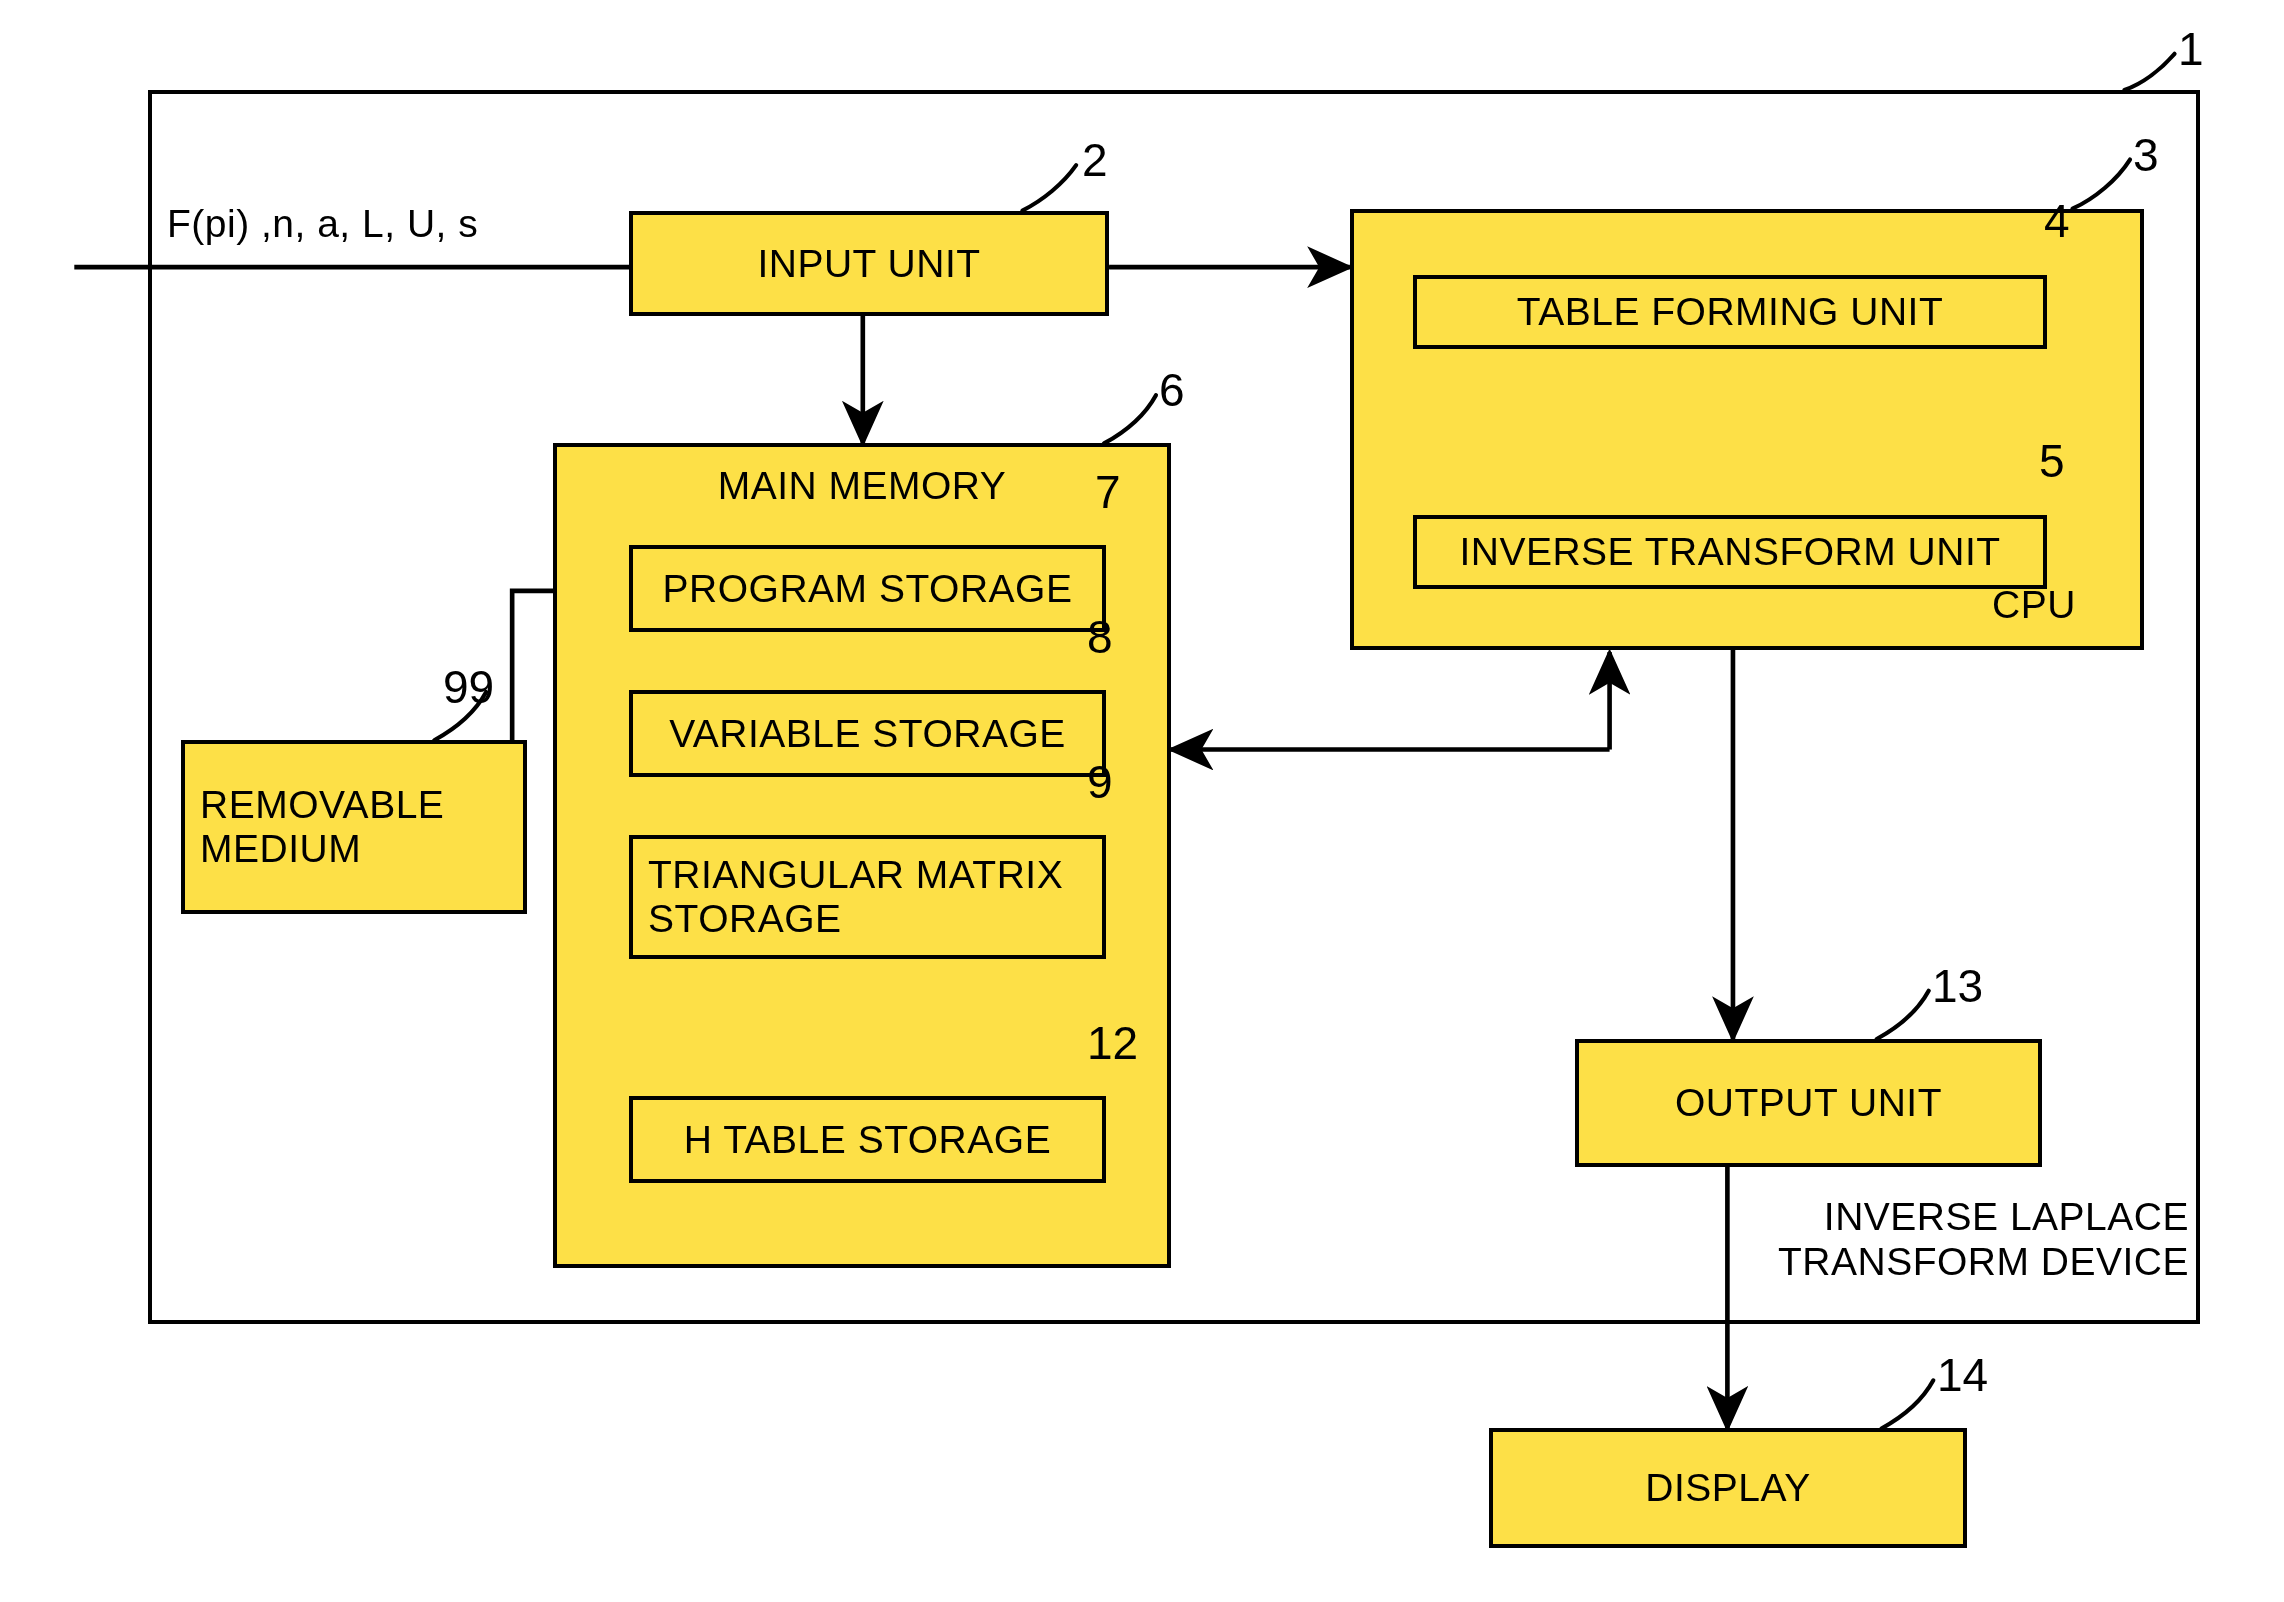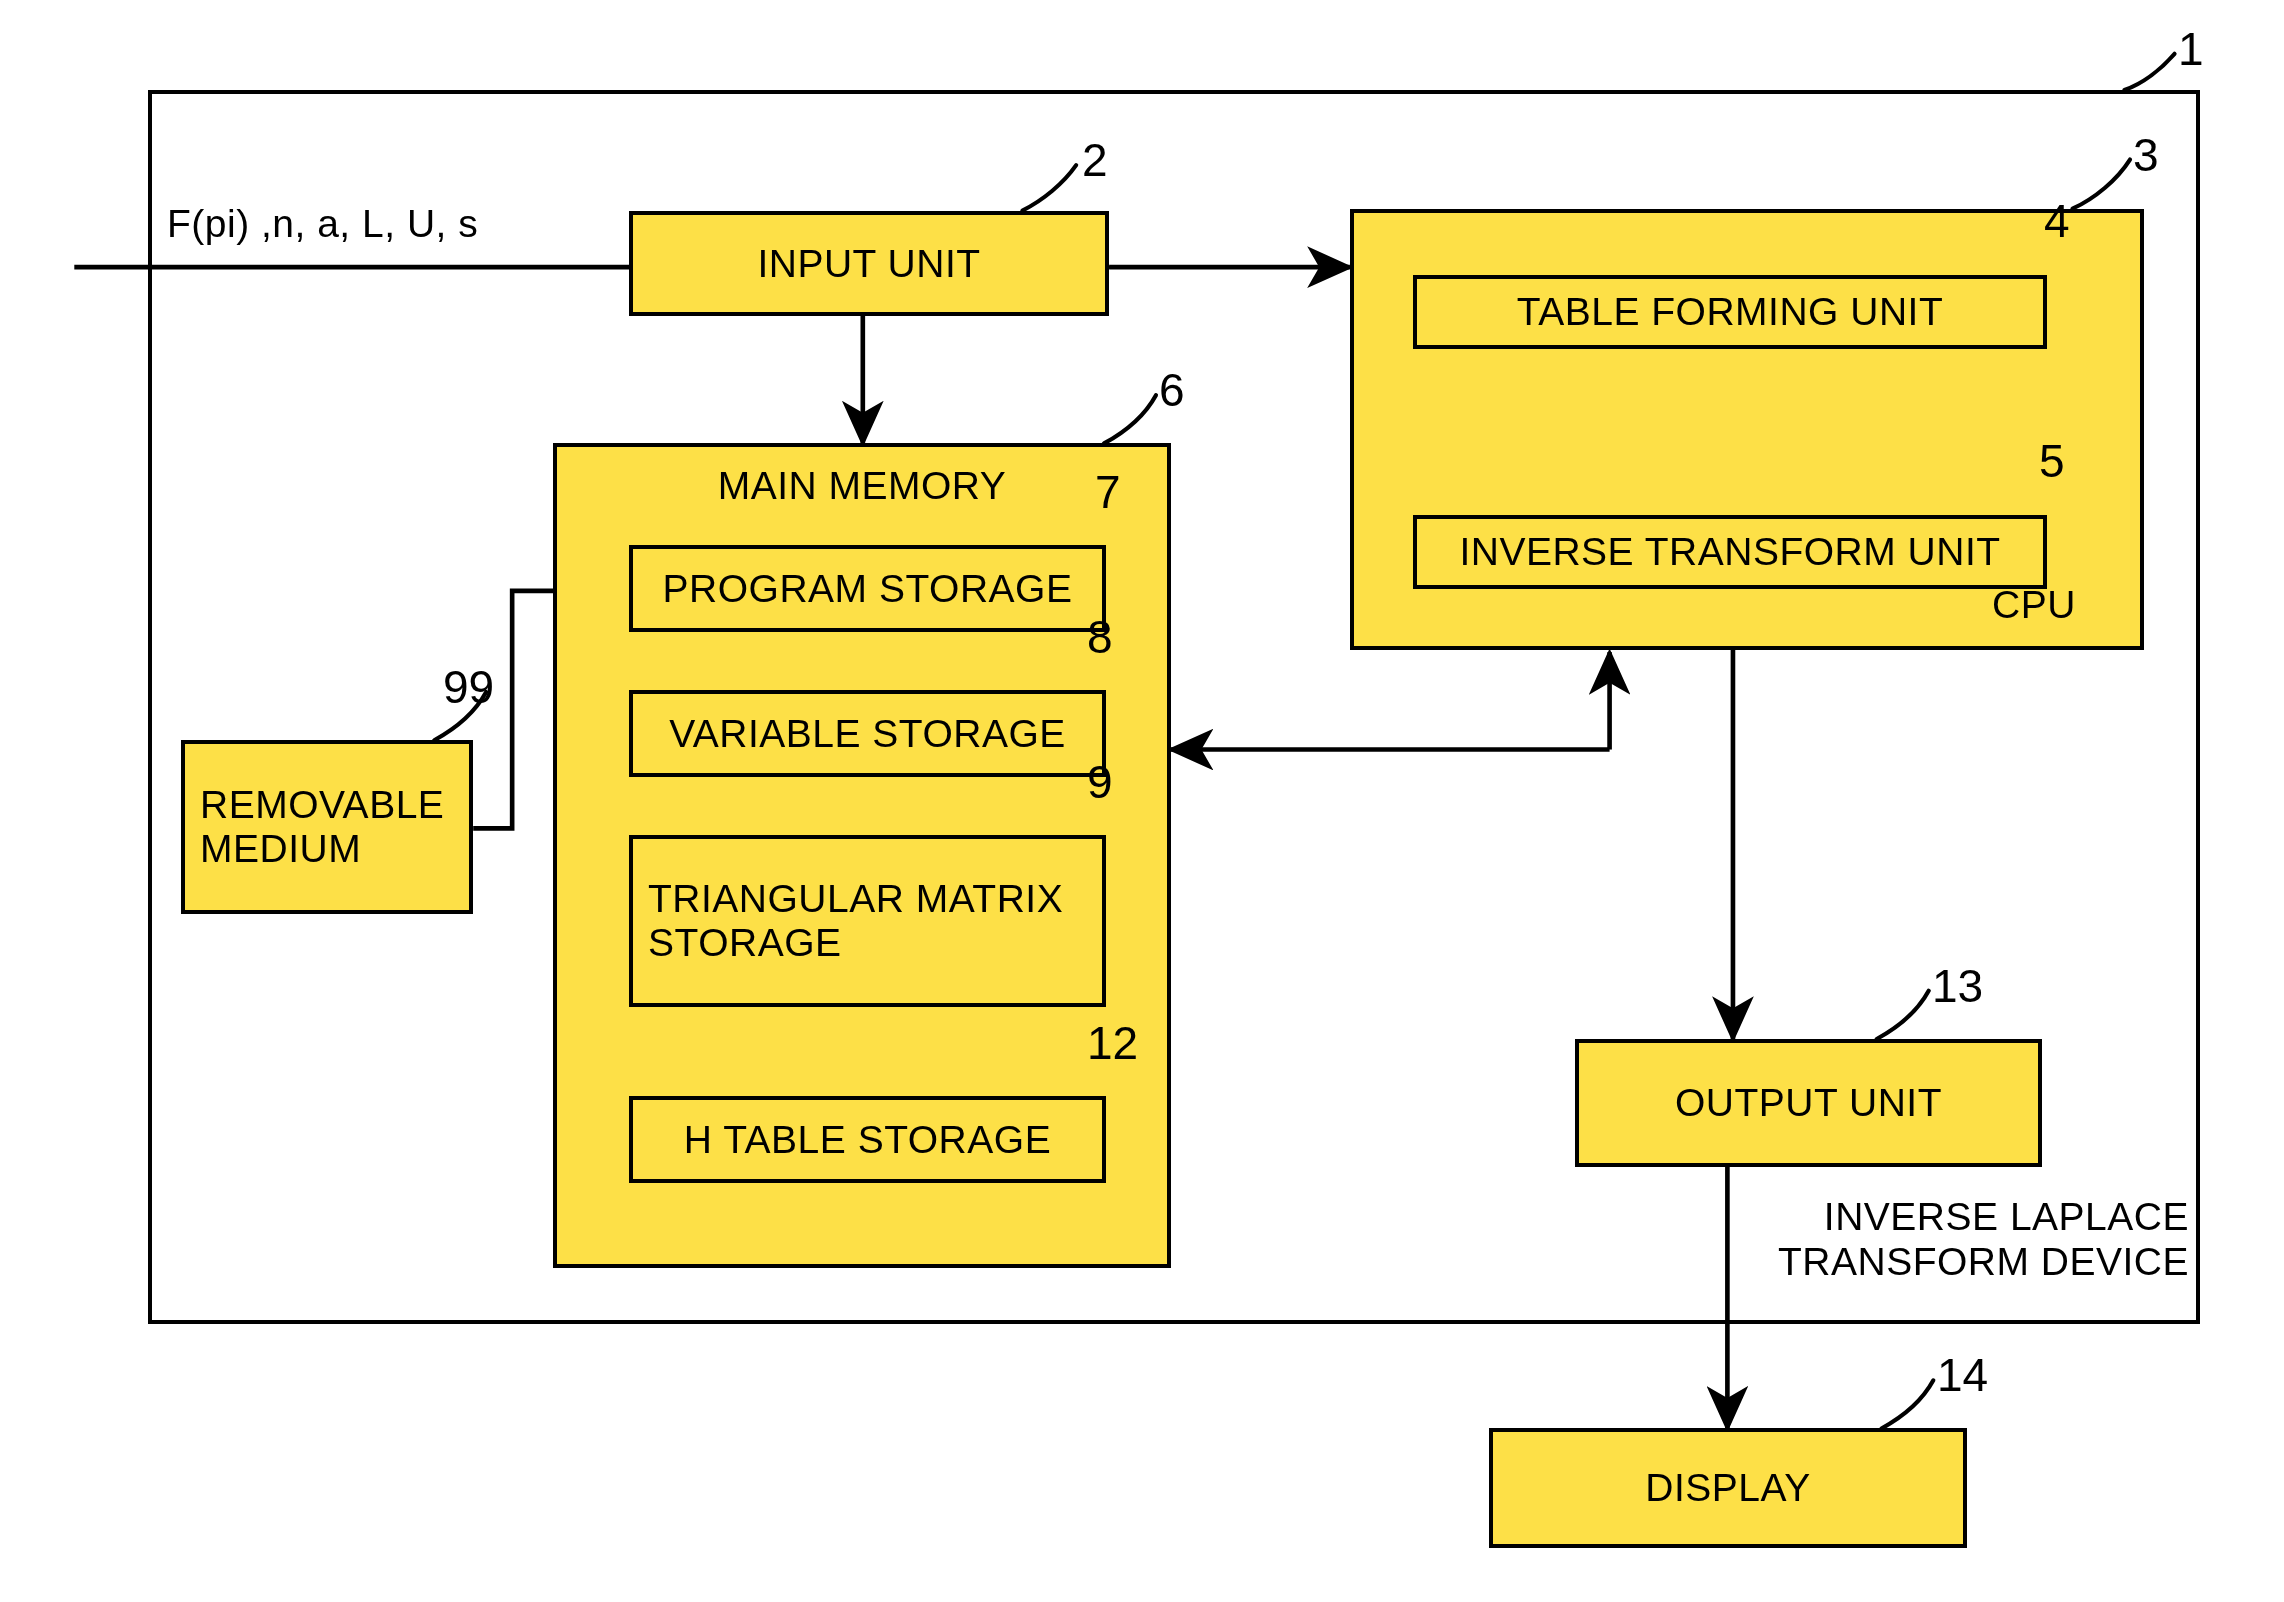--- a/index.html
+++ b/index.html
@@ -129,30 +129,30 @@
   <div class="free-text" style="left:553px; top:464px; width:618px; text-align:center;">MAIN MEMORY</div>
 
   <div class="box" style="left:629px; top:690px; width:477px; height:87px;">
     <span class="box-label">VARIABLE STORAGE</span>
   </div>
 
   <div class="box" style="left:629px; top:545px; width:477px; height:87px;">
     <span class="box-label">PROGRAM STORAGE</span>
   </div>
 
-  <div class="box lbl-left pad-l" style="left:629px; top:835px; width:477px; height:172px;">
+  <div class="box lbl-left pad-l" style="left:629px; top:835px; width:477px; height:124px;">
     <span class="box-label t-left" style="text-align:left;">TRIANGULAR MATRIX
 STORAGE</span>
   </div>
 
   <div class="box" style="left:629px; top:1096px; width:477px; height:87px;">
     <span class="box-label">H TABLE STORAGE</span>
   </div>
 
-  <div class="box lbl-left pad-l" style="left:181px; top:740px; width:292px; height:174px;">
+  <div class="box lbl-left pad-l" style="left:181px; top:740px; width:346px; height:174px;">
     <span class="box-label" style="text-align:left;">REMOVABLE
 MEDIUM</span>
   </div>
 
   <div class="box" style="left:1575px; top:1039px; width:467px; height:128px;">
     <span class="box-label">OUTPUT UNIT</span>
   </div>
 
   <div class="box" style="left:1489px; top:1428px; width:478px; height:120px;">
     <span class="box-label">DISPLAY</span>

